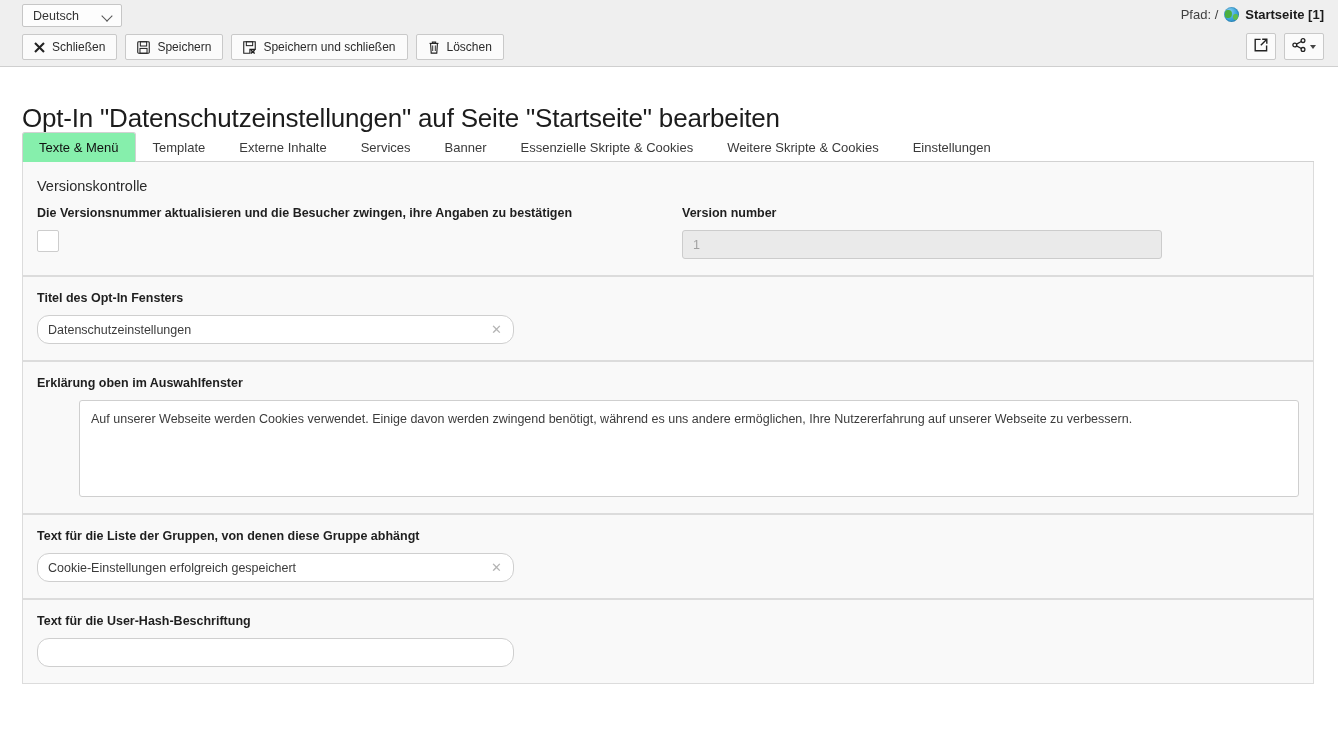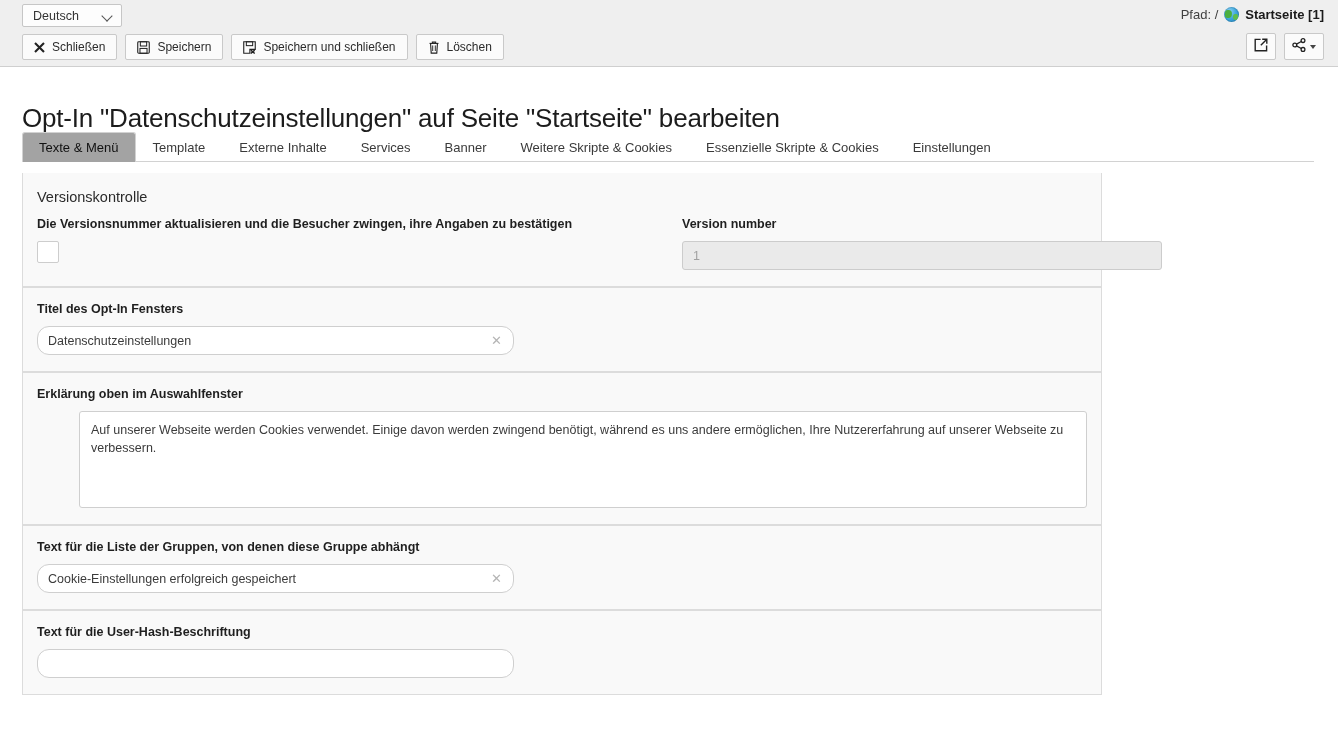--- a/index.html
+++ b/index.html
@@ -161,34 +161,34 @@
     align-items: center;
     font-size: 13px;
     color: #3a3a3a;
     cursor: pointer;
     border: 1px solid transparent;
     border-bottom: none;
     position: relative;
     white-space: nowrap;
   }
   .tab.active {
-    background: #a3a3a3;
+    background: #86efac;
     border-color: #d2d2d2;
     border-radius: 3px 3px 0 0;
     color: #111;
     margin-bottom: -1px;
     height: 30px;
     justify-content: flex-end;
   }
 
   
   .content {
     position: absolute;
-    left: 22px; top: 173px;
-    width: 1080px;
+    left: 22px; top: 162px;
+    width: 1292px;
   }
   .panel {
     background: #f9f9f9;
     border: 1px solid #dcdcdc;
     border-top: none;
     padding: 14px 14px 16px 14px;
   }
   .panel.first { border-top: none; }
   .panel + .panel { border-top: 1px solid #dcdcdc; }
 
@@ -357,24 +357,24 @@
   <div class="tab">
     <span>Externe Inhalte</span>
   </div>
   <div class="tab">
     <span>Services</span>
   </div>
   <div class="tab">
     <span>Banner</span>
   </div>
   <div class="tab">
+    <span>Essenzielle Skripte &amp; Cookies</span>
+  </div>
+  <div class="tab">
     <span>Weitere Skripte &amp; Cookies</span>
-  </div>
-  <div class="tab">
-    <span>Essenzielle Skripte &amp; Cookies</span>
   </div>
   <div class="tab">
     <span>Einstellungen</span>
   </div>
 </div>
 
 <div class="content">
 
   <div class="panel first">
     <div class="sec-head">Versionskontrolle</div>

